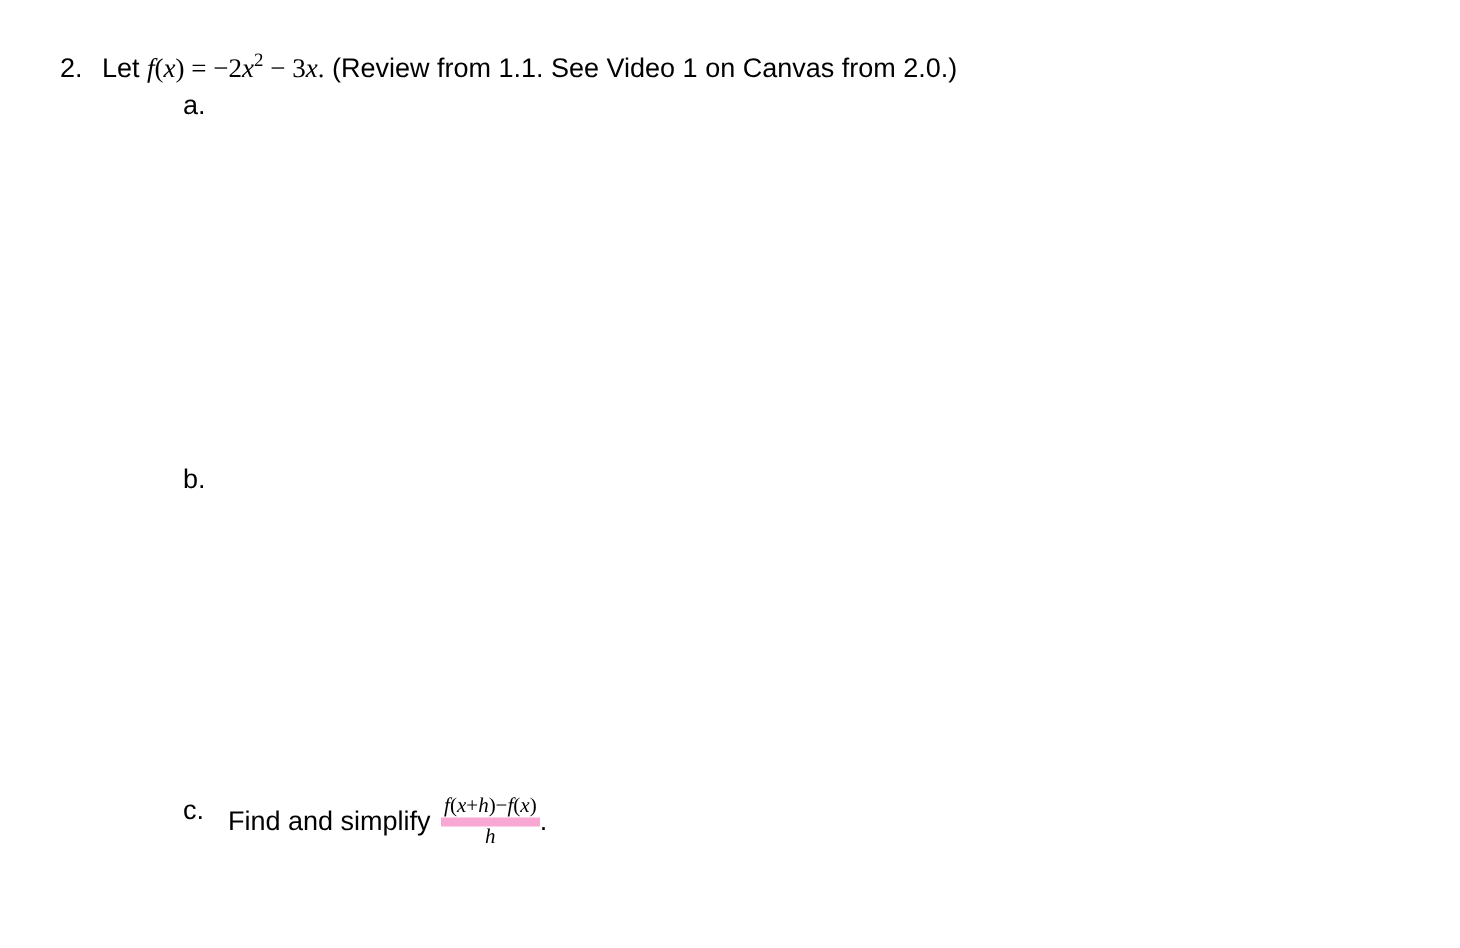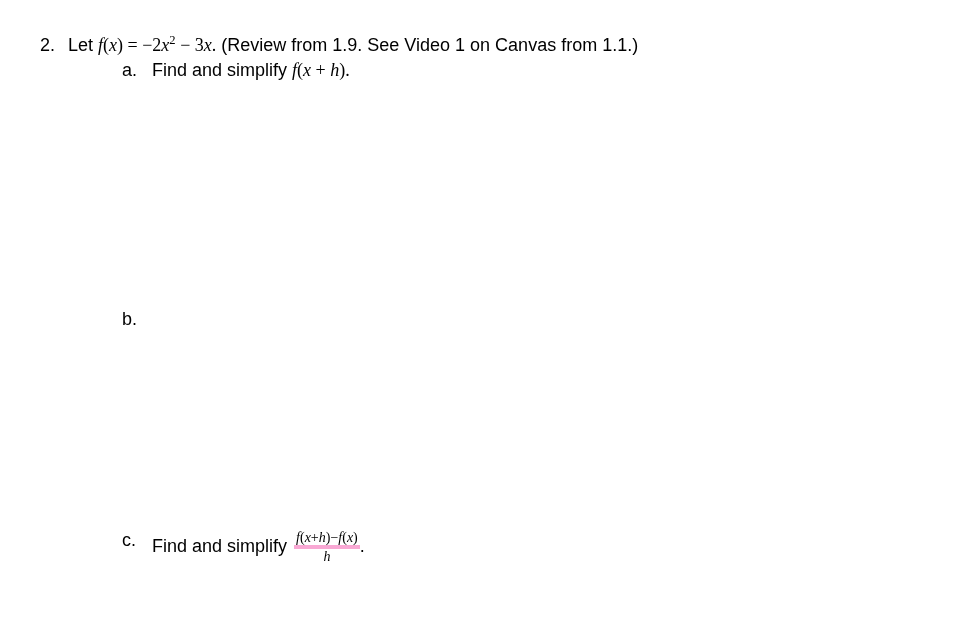--- a/index.html
+++ b/index.html
@@ -63,43 +63,40 @@
       display: inline-block;
       vertical-align: middle;
       text-align: center;
       font-family: 'Times New Roman', Times, serif;
       font-size: 14px;
       line-height: 1.1;
       margin-left: 2px;
     }
     .frac-num {
       display: block;
-      border-bottom: 4px solid #f9a8d4;
+      border-bottom: 6px solid #f9a8d4;
       padding: 0 2px;
     }
     .frac-den {
       display: block;
       padding: 0 2px;
     }
   </style>
 </head>
 <body>
 
 <div class="problem">
   <div class="problem-number">2.</div>
   <div class="problem-body">
     <div class="problem-intro">
-      <span>Let </span><span class="math-italic">f</span><span class="math">(</span><span class="math-italic">x</span><span class="math">) = −2</span><span class="math-italic">x</span><sup class="math">2</sup><span class="math"> − 3</span><span class="math-italic">x</span><span class="math">.</span><span>  (Review from 1.9.  See Video 1 on Canvas from 1.1.)</span>
+      <span>Let </span><span class="math-italic">f</span><span class="math">(</span><span class="math-italic">x</span><span class="math">) = −2</span><span class="math-italic">x</span><sup class="math">2</sup><span class="math"> − 3</span><span class="math-italic">x</span><span class="math">.</span><span>  (Review from 1.1.  See Video 1 on Canvas from 2.0.)</span>
     </div>
 
     <div class="sub-item sub-a">
       <div class="sub-letter">a.</div>
-      <div>
-        <span>Find and simplify  </span><span class="math-italic">f</span><span class="math">(</span><span class="math-italic">x</span><span class="math"> + </span><span class="math-italic">h</span><span class="math">).</span>
-      </div>
     </div>
 
     <div class="sub-item sub-b">
       <div class="sub-letter">b.</div>
     </div>
 
     <div class="sub-item sub-c">
       <div class="sub-letter">c.</div>
       <div>
         <span>Find and simplify </span><span class="fraction"><span class="frac-num"><span class="math-italic">f</span><span>(</span><span class="math-italic">x</span><span>+</span><span class="math-italic">h</span><span>)−</span><span class="math-italic">f</span><span>(</span><span class="math-italic">x</span><span>)</span></span><span class="frac-den math-italic">h</span></span><span>.</span>

